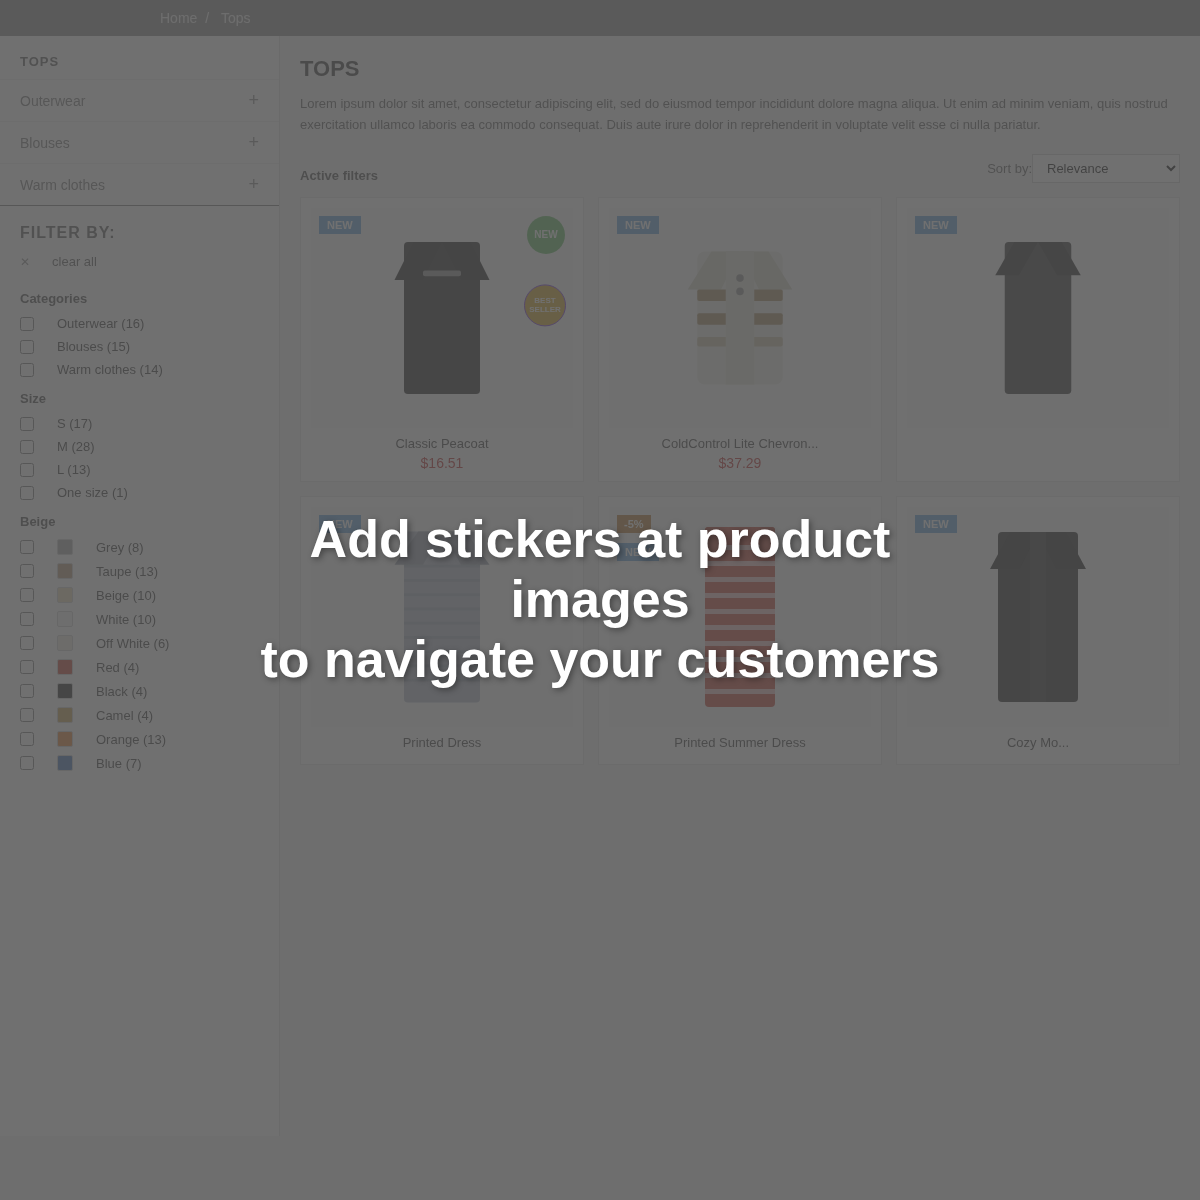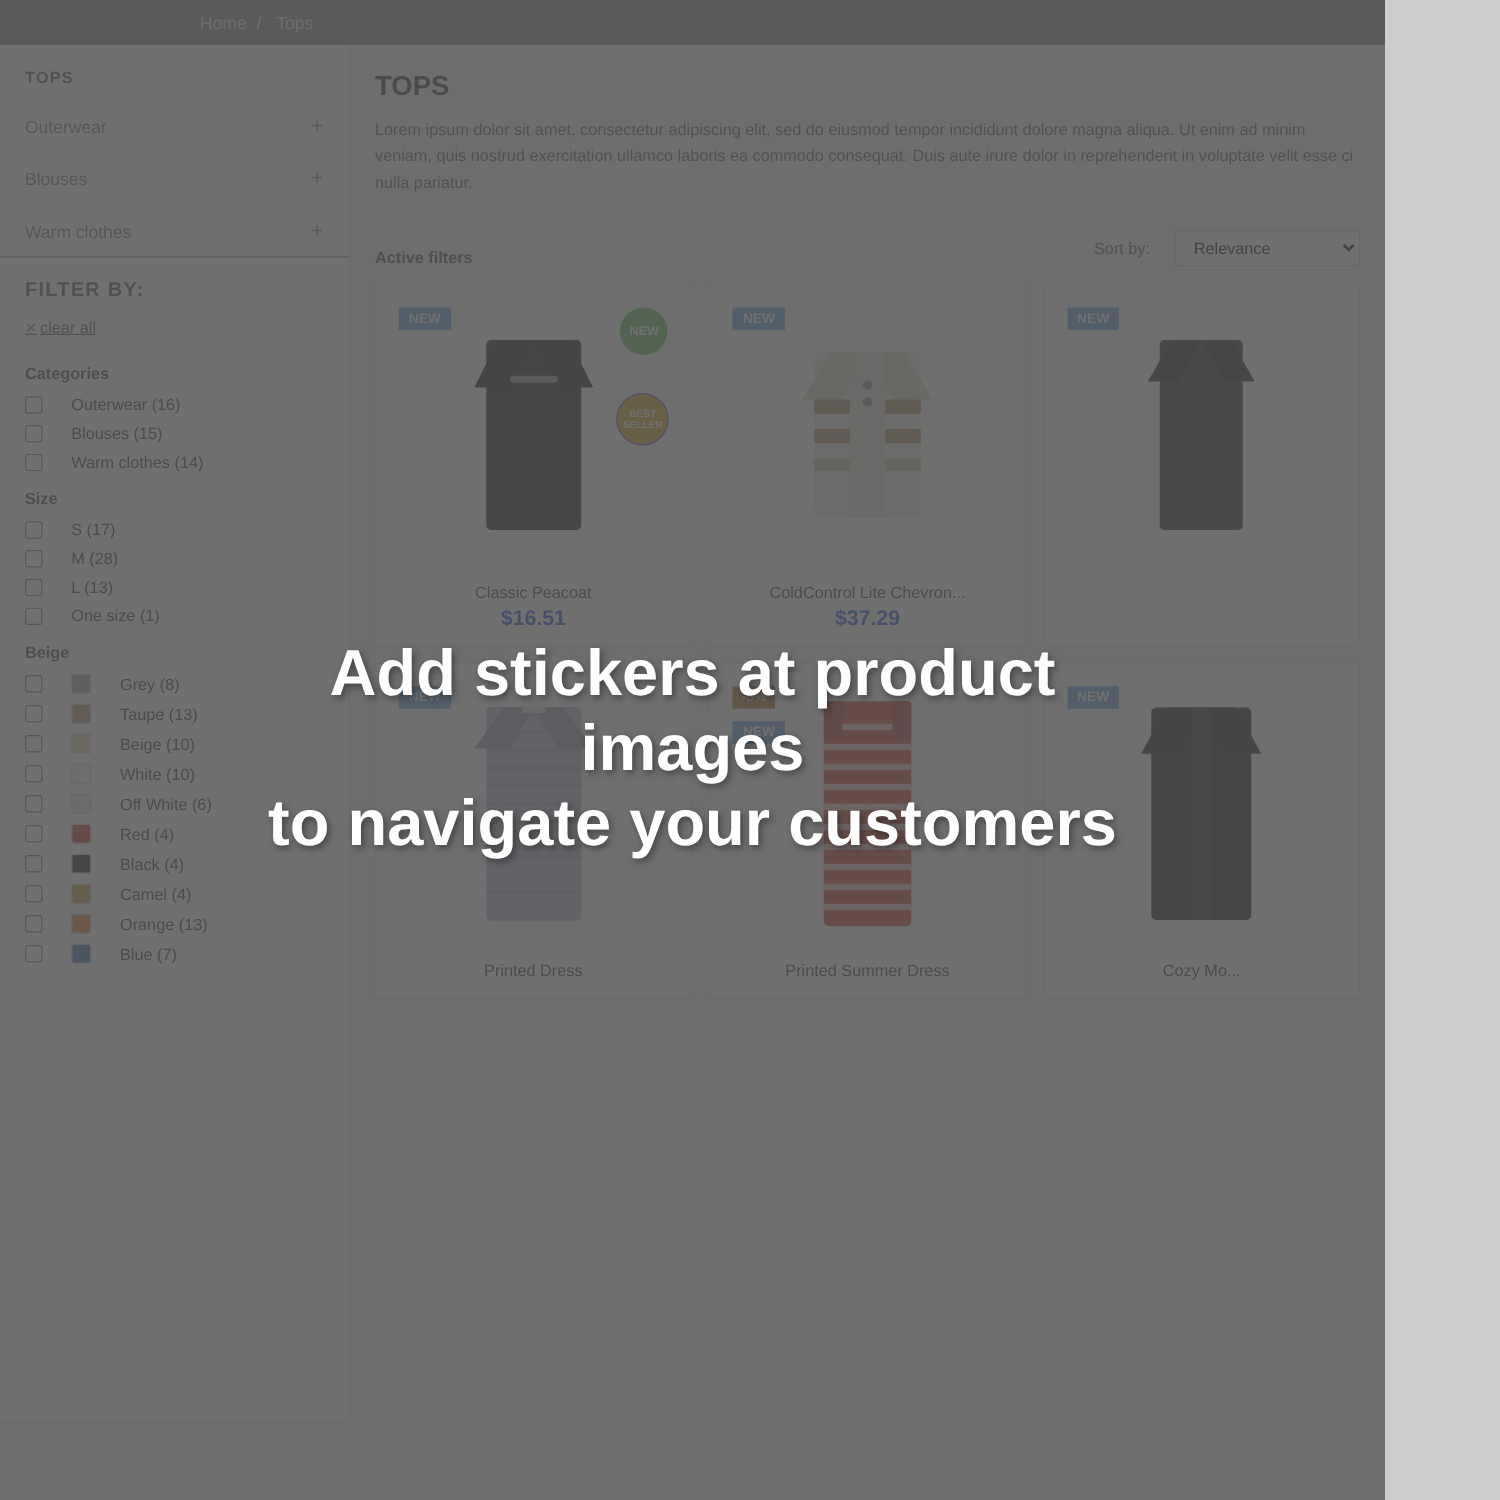--- a/index.html
+++ b/index.html
@@ -1,19 +1,19 @@
 <!DOCTYPE html>
 <html><head>
   <meta charset="utf-8">
   <style>
     * { box-sizing: border-box; margin: 0; padding: 0; }
     body { font-family: Arial, sans-serif; background: #ccc; width: 1200px; min-height: 1200px; overflow: hidden; }
 
     .page-wrapper {
-      width: 1108px;
+      width: 1200px;
       min-height: 1200px;
       position: relative;
       background: #f5f5f5;
     }
 
     
     .overlay {
       position: absolute;
       top: 0; left: 0; right: 0; bottom: 0;
       background: rgba(80, 80, 80, 0.82);
@@ -89,26 +89,25 @@
       font-weight: bold;
       color: #555;
       padding: 18px 20px 8px 20px;
       letter-spacing: 1px;
       border-top: 1px solid #737373;
     }
 
     .clear-all-btn {
       display: flex;
       align-items: flex-end;
-      gap: 2px;
+      gap: 22px;
       padding: 4px 20px 12px 20px;
       font-size: 13px;
       color: #555;
       cursor: pointer;
-      text-decoration: underline;
     }
     .clear-x { font-size: 12px; color: #888; }
 
     .filter-section-title {
       font-size: 13px;
       font-weight: bold;
       color: #444;
       padding: 10px 20px 6px 20px;
     }
 
@@ -162,24 +161,23 @@
 
     .active-filters-label {
       font-size: 13px;
       font-weight: bold;
       color: #444;
     }
 
     .sort-bar {
       display: flex;
       align-items: center;
-      gap: 20px;
+      gap: 0;
       font-size: 13px;
       color: #555;
-      margin-top: 10px;
     }
 
     .sort-dropdown {
       border: 1px solid #ccc;
       padding: 5px 10px;
       font-size: 13px;
       background: #fff;
       cursor: pointer;
     }
 
@@ -271,23 +269,23 @@
 
     .product-name {
       font-size: 13px;
       color: #333;
       text-align: center;
       margin-top: 8px;
       margin-bottom: 4px;
     }
 
     .product-price {
-      font-size: 17px;
-      font-weight: bold;
-      color: #1d4ed8;
+      font-size: 14px;
+      font-weight: normal;
+      color: #b91c1c;
       text-align: center;
     }
 
     
     svg.coat-svg { width: 140px; height: 190px; }
     svg.jacket-svg { width: 140px; height: 190px; }
     svg.shirt-svg { width: 120px; height: 190px; }
     svg.dark-item { width: 100px; height: 190px; }
   </style>
 </head>

